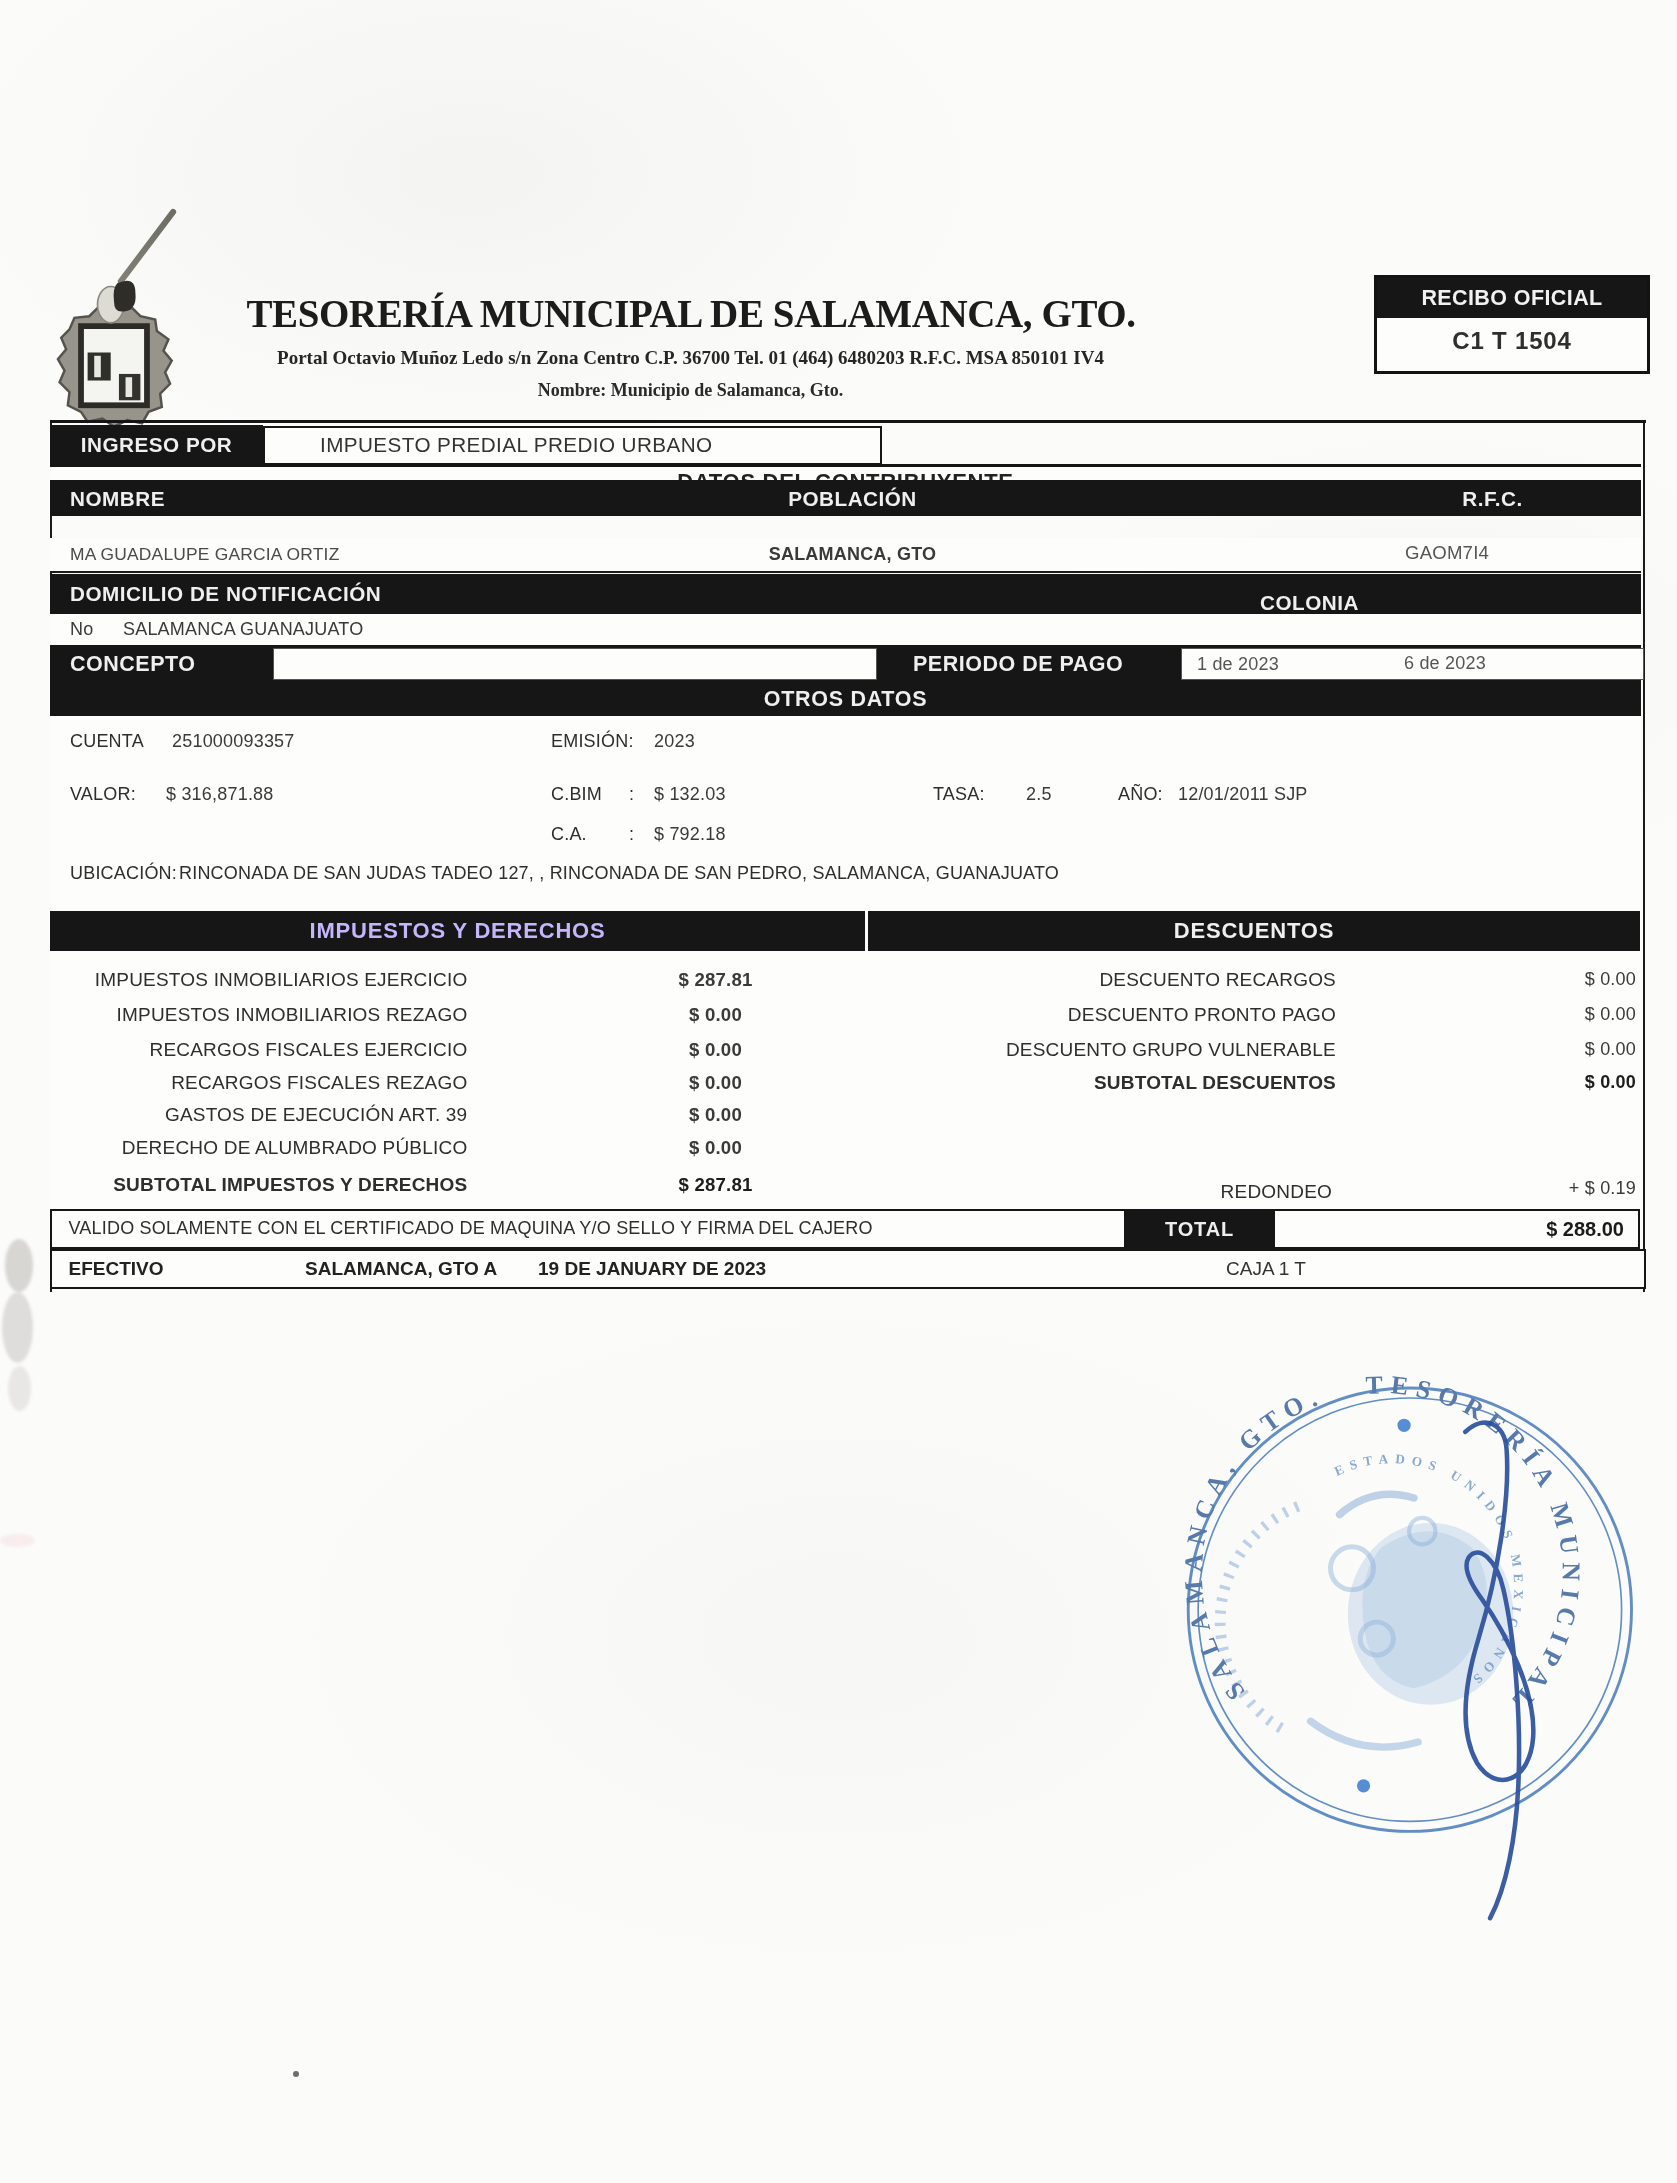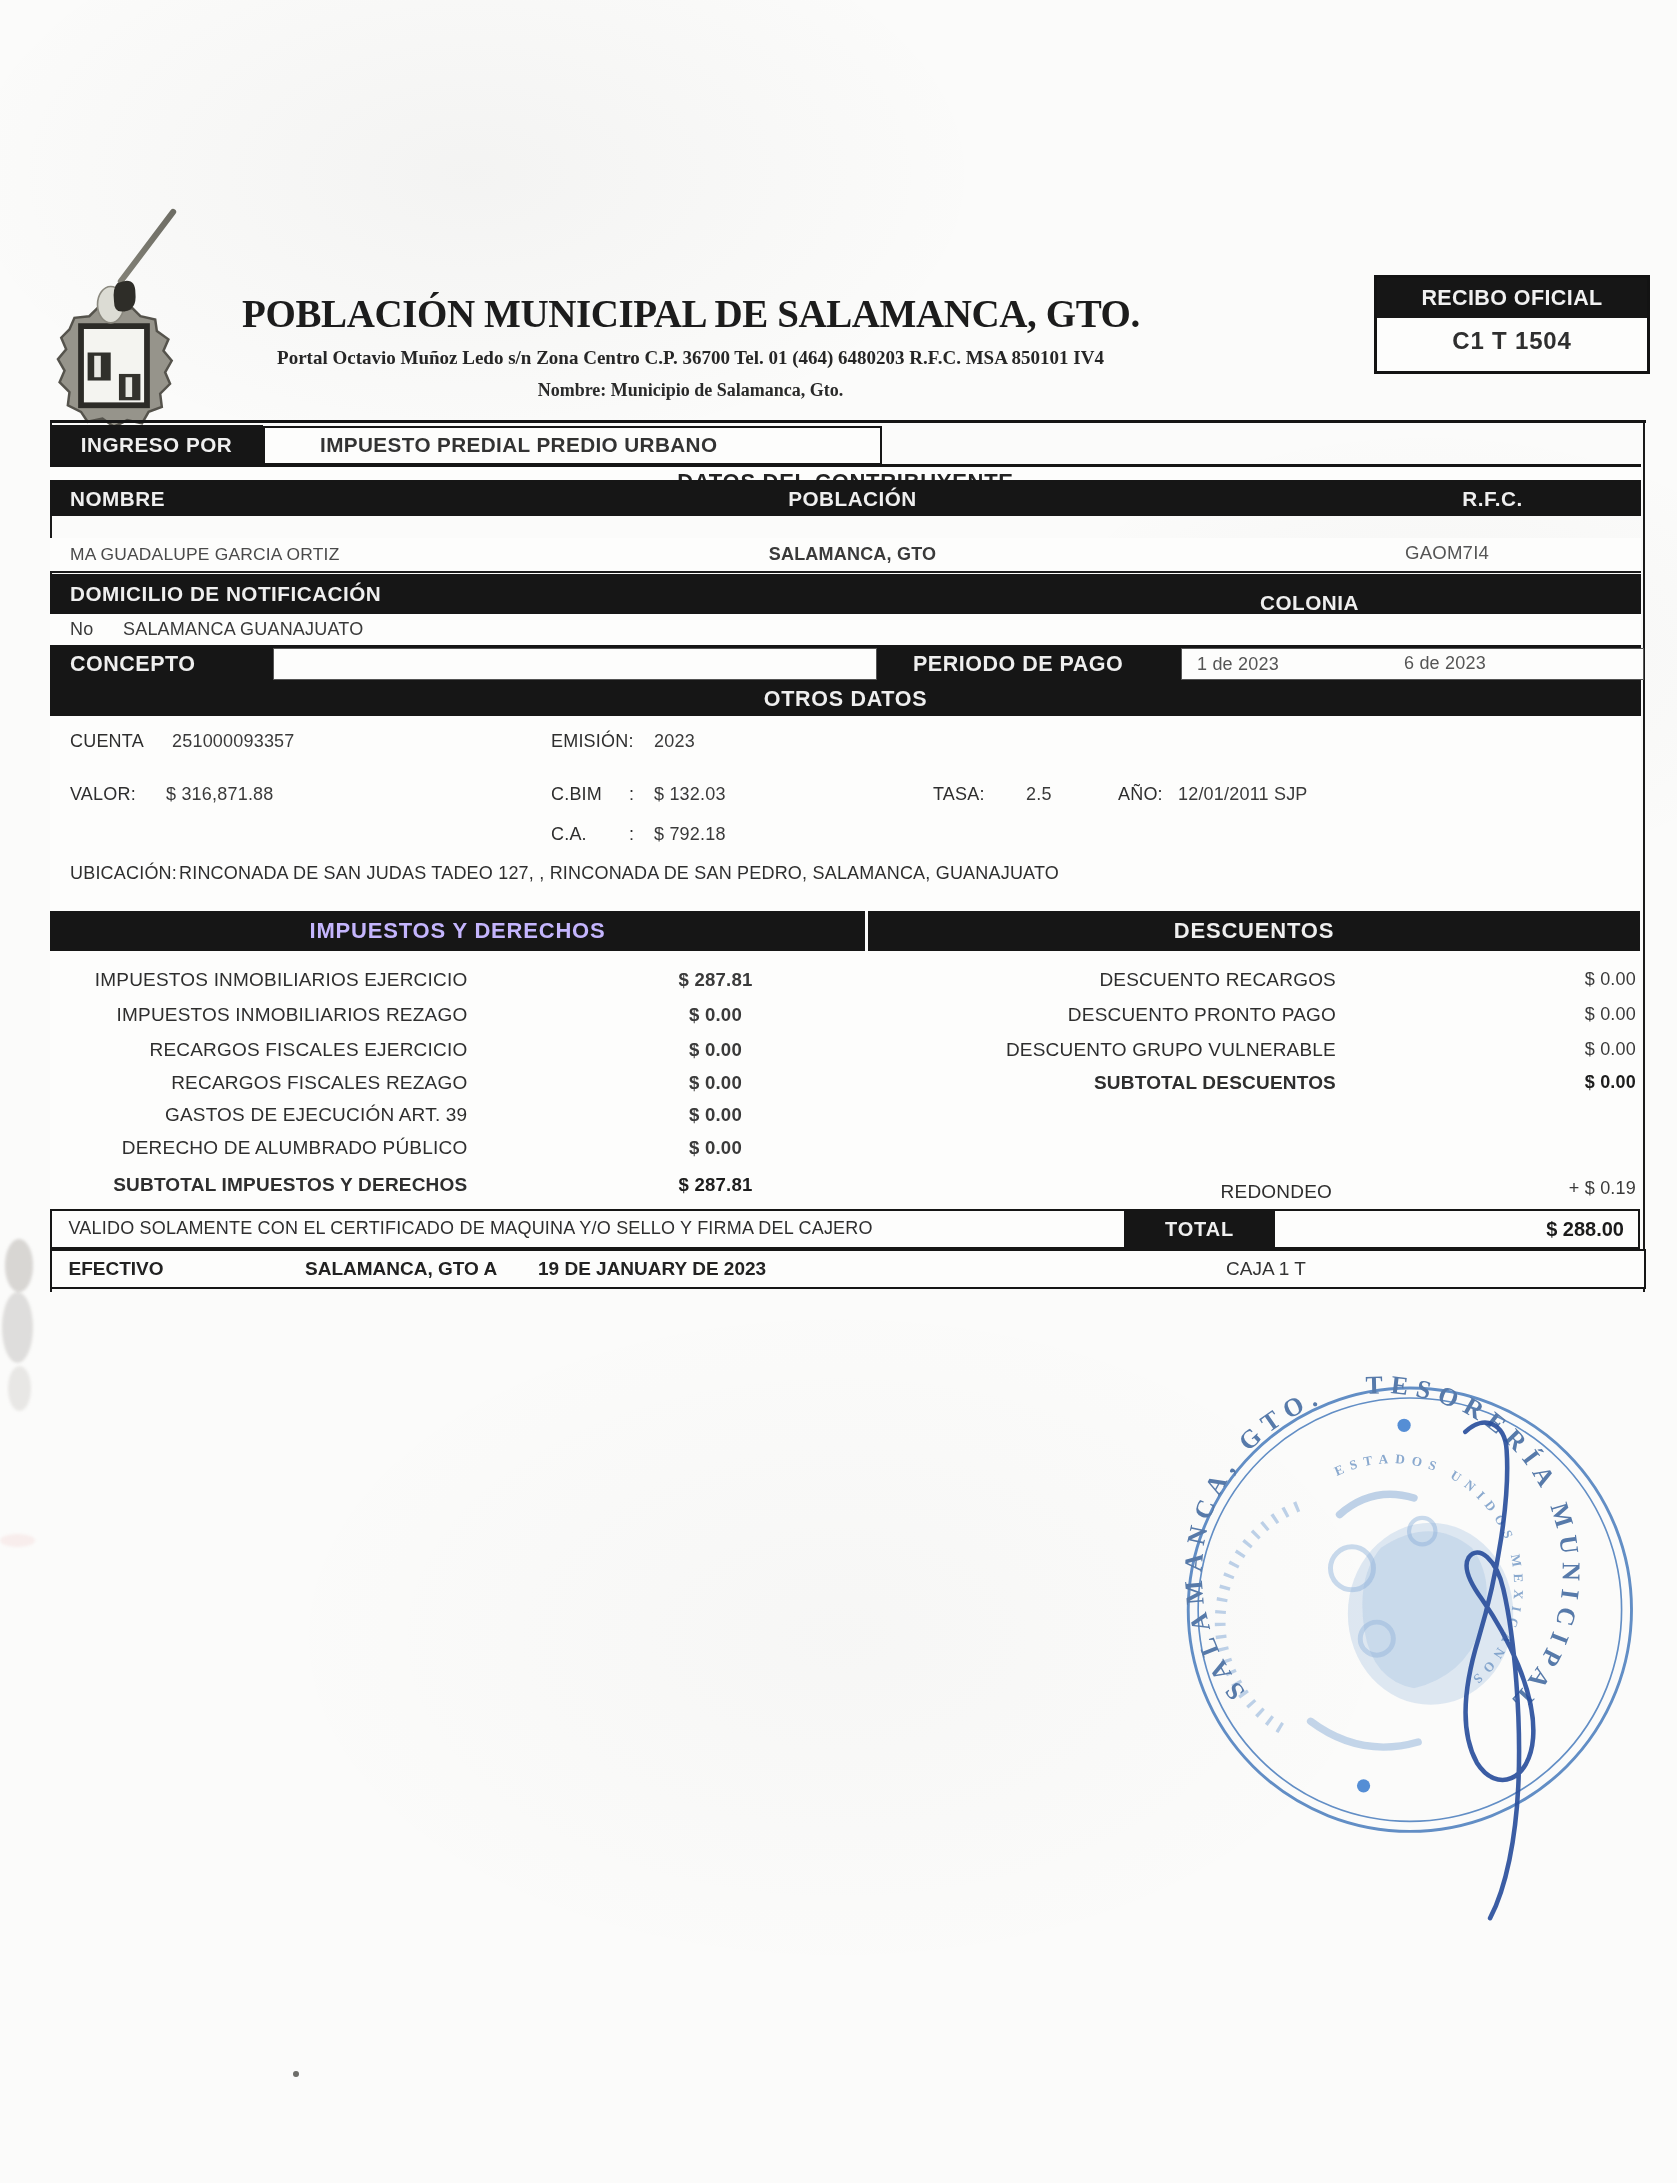--- a/index.html
+++ b/index.html
@@ -42,34 +42,34 @@
     <path d="M22 66 L12 76 L18 90 L8 102 L16 116 L10 130 L22 142 L20 158 L36 166 L44 178 L62 174 L76 184 L92 176 L110 180 L118 166 L134 160 L132 144 L144 132 L138 118 L146 104 L136 92 L142 78 L128 68 L126 54 L108 50 L98 40 L78 46 L58 38 L46 50 L28 52 Z" fill="#96948b" stroke="#55534c" stroke-width="3"></path>
     <rect x="36" y="62" width="80" height="96" fill="#f4f4f0" stroke="#2c2b27" stroke-width="7"></rect>
     <rect x="44" y="94" width="28" height="34" fill="#30302b"></rect>
     <rect x="52" y="98" width="8" height="26" fill="#e9e9e4"></rect>
     <rect x="82" y="120" width="26" height="32" fill="#33322d"></rect>
     <rect x="90" y="124" width="8" height="24" fill="#e9e9e4"></rect>
     <ellipse cx="72" cy="36" rx="16" ry="22" fill="#dcdcd4" stroke="#8b897f" stroke-width="2"></ellipse>
     <path d="M80 10 q22 -10 22 12 q2 20 -14 22 q-12 2 -12 -12 q-2 -16 4 -22 Z" fill="#2e2d28"></path>
   </svg>
 
-  <div class="abs serif" style="left:170px;top:291px;width:1042px;text-align:center;font-size:39px;font-weight:700;color:#1c1c1c;letter-spacing:-0.4px;">POBLACIÓN MUNICIPAL DE SALAMANCA, GTO.</div>
+  <div class="abs serif" style="left:170px;top:291px;width:1042px;text-align:center;font-size:39px;font-weight:700;color:#1c1c1c;letter-spacing:-0.4px;">TESORERÍA MUNICIPAL DE SALAMANCA, GTO.</div>
   <div class="abs serif" style="left:153px;top:347px;width:1075px;text-align:center;font-size:19px;font-weight:700;color:#262626;">Portal Octavio Muñoz Ledo s/n Zona Centro C.P. 36700 Tel. 01 (464) 6480203 R.F.C. MSA 850101 IV4</div>
   <div class="abs serif" style="left:153px;top:380px;width:1075px;text-align:center;font-size:18px;font-weight:700;color:#2a2a2a;">Nombre: Municipio de Salamanca, Gto.</div>
 
   <div class="abs" style="left:1374px;top:275px;width:270px;height:93px;border:3.3px solid #131313;background:#fdfdfc;">
     <div class="bar tcenter" style="height:40px;line-height:40px;color:#f1f1f1;font-weight:700;font-size:21.5px;letter-spacing:0.4px;">RECIBO OFICIAL</div>
     <div class="tcenter" style="height:46px;line-height:46px;font-size:24px;color:#2f2f2f;letter-spacing:0.8px;">C1 T 1504</div>
   </div>
 
   <div class="abs frame" style="left:50px;top:422px;width:1591px;height:870px;"></div>
   <div class="abs" style="left:50px;top:420px;width:1596px;height:3.3px;background:#151515;"></div>
 
   <div class="abs bar barlabel tcenter" style="left:50px;top:425px;width:213px;height:39px;line-height:39px;">INGRESO POR</div>
-  <div class="abs" style="left:263px;top:426px;width:615px;height:35px;background:#fdfdfc;border:2.5px solid #161616;font-weight:bold;">
+  <div class="abs" style="left:263px;top:426px;width:615px;height:35px;background:#fdfdfc;border:2.5px solid #161616;">
     <div style="margin-left:55px;line-height:33px;font-size:20.7px;color:#333;letter-spacing:0.4px;">IMPUESTO PREDIAL PREDIO URBANO</div>
   </div>
 
   <div class="abs tcenter" style="left:50px;top:464px;width:1591px;height:31px;line-height:30px;background:#fdfdfc;border-top:3.3px solid #151515;border-bottom:3.3px solid #151515;font-size:22px;font-weight:600;color:#222;letter-spacing:0.7px;">DATOS DEL CONTRIBUYENTE</div>
 
   <div class="abs bar" style="left:50px;top:480px;width:1591px;height:36px;">
     <div class="abs barlabel" style="left:20px;top:6.6px;">NOMBRE</div>
     <div class="abs barlabel tcenter" style="left:695px;top:6.6px;width:215px;">POBLACIÓN</div>
     <div class="abs barlabel tcenter" style="left:1360px;top:6.6px;width:165px;">R.F.C.</div>
   </div>

